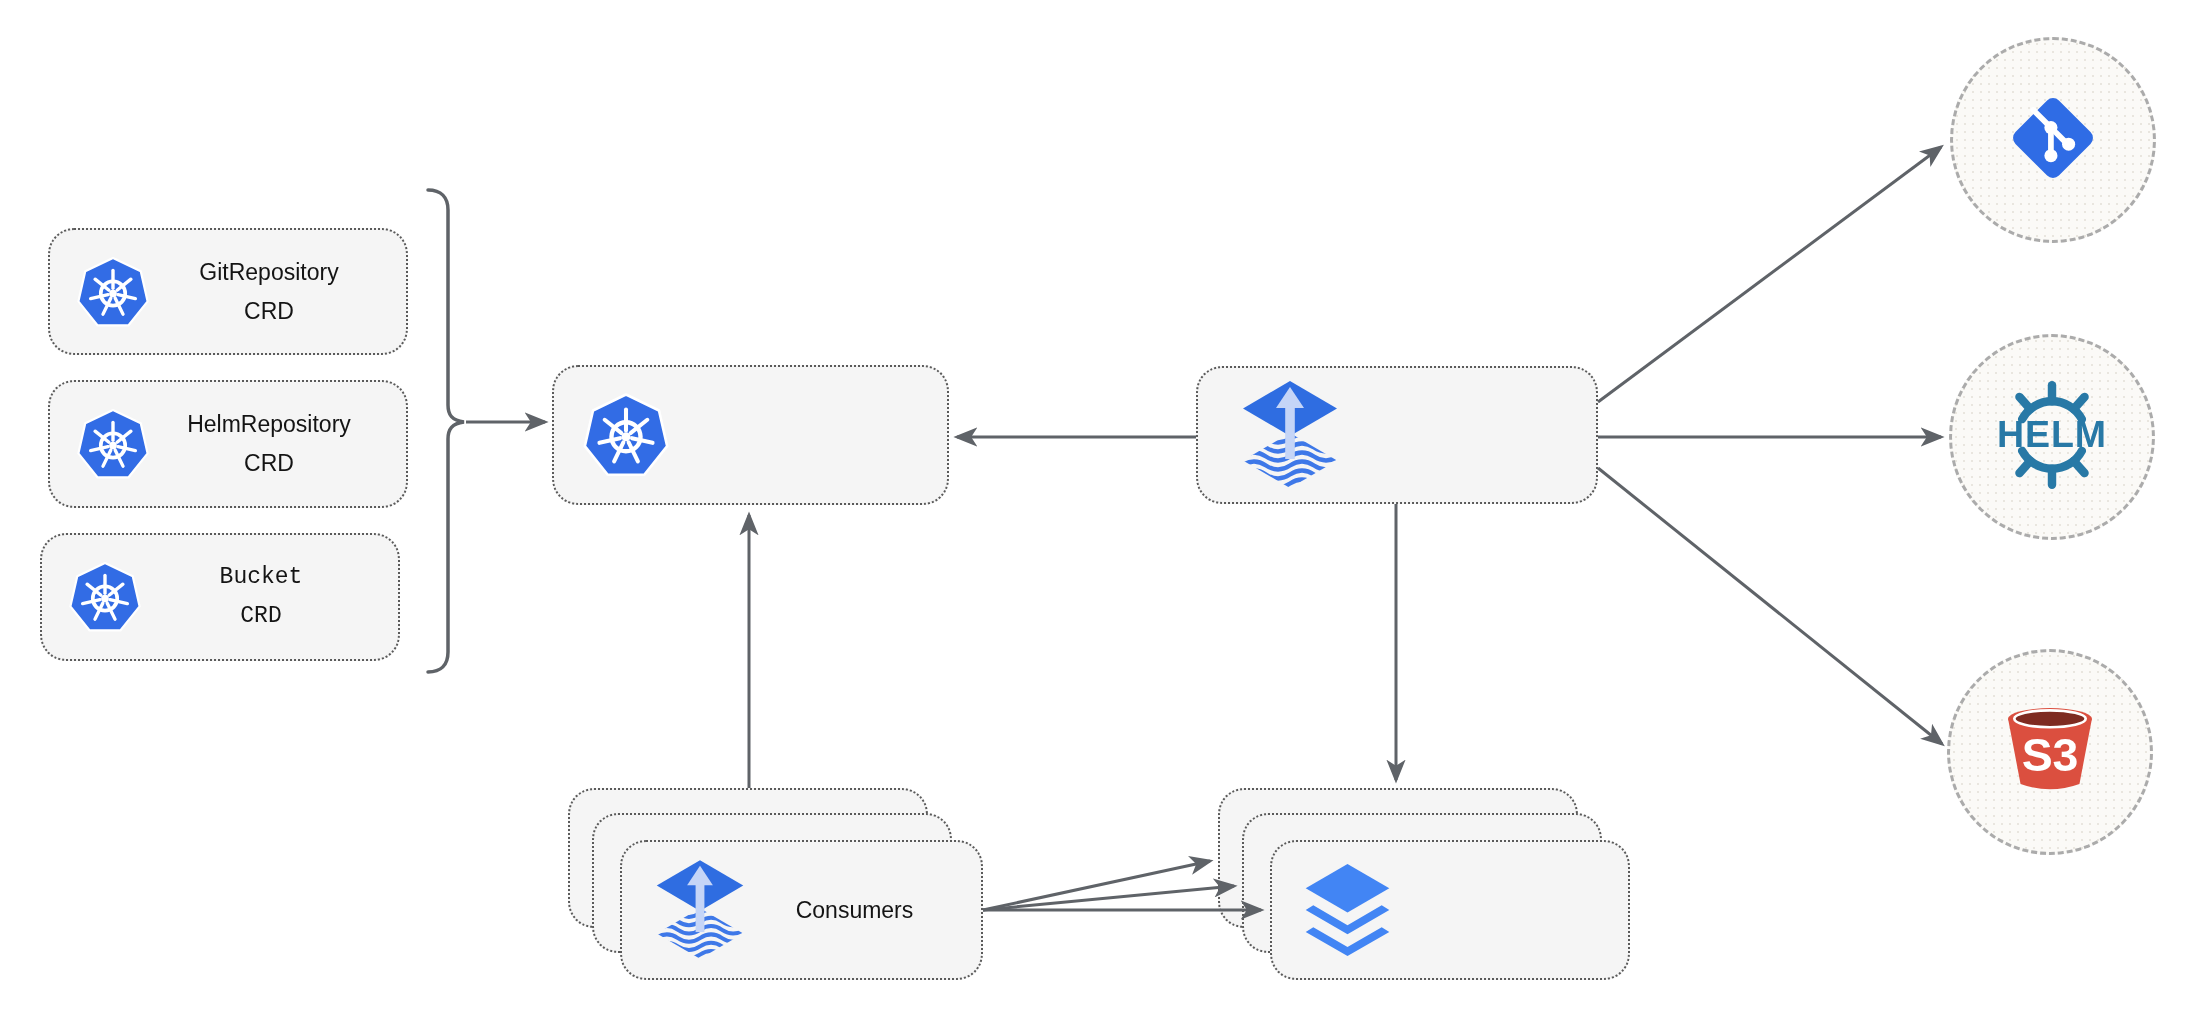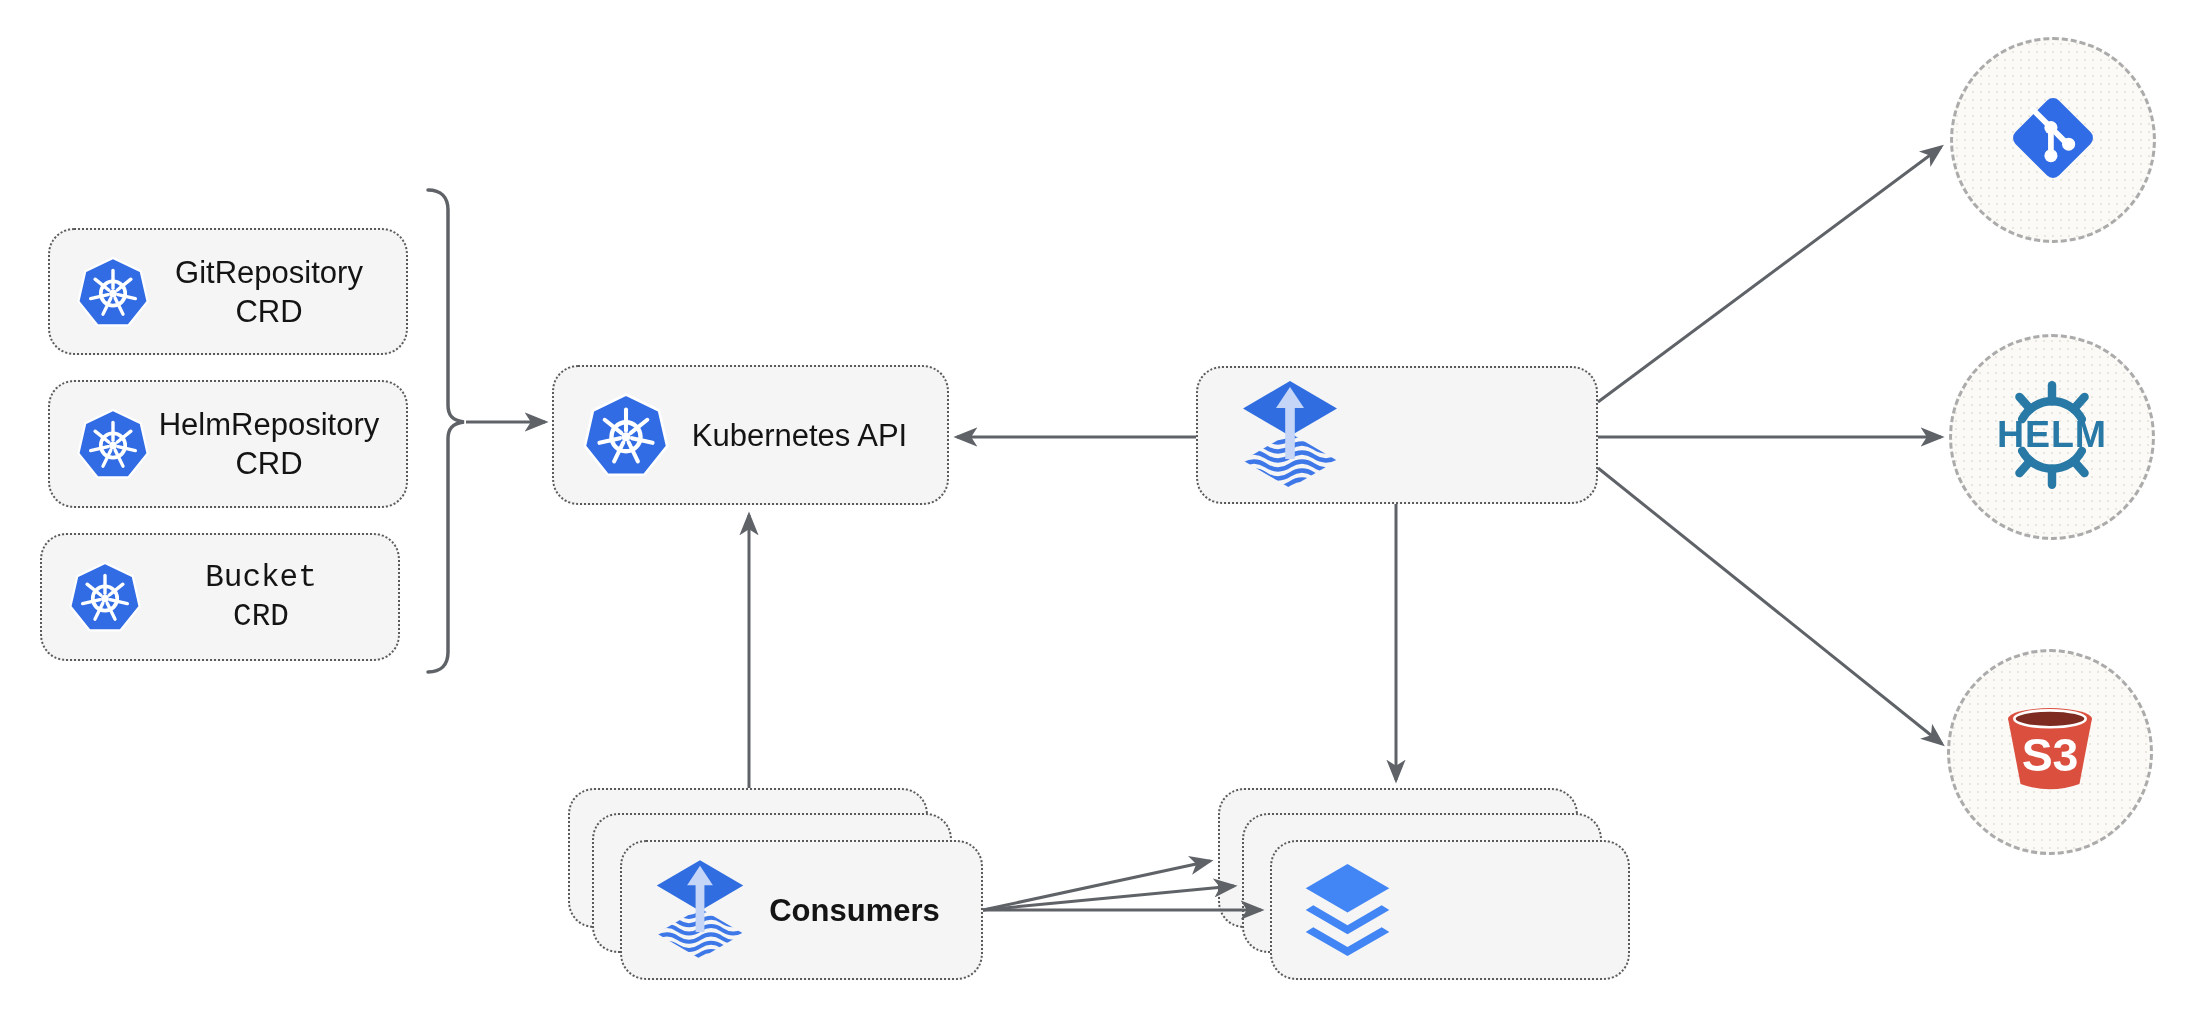--- a/index.html
+++ b/index.html
@@ -10,21 +10,21 @@
   .node{
     position:absolute;box-sizing:border-box;
     background:#f5f5f5;border:2px dotted #5a5a5a;border-radius:26px;
     display:flex;align-items:center;
   }
   .stack-layer{
     position:absolute;box-sizing:border-box;
     background:#f5f5f5;border:2px dotted #5a5a5a;border-radius:26px;
   }
   .node-label{
-    flex:1;text-align:center;font-size:31px;line-height:39px;color:#141414;
+    flex:1;text-align:center;font-size:23px;line-height:39px;color:#141414;
     padding-right:18px;
   }
   .icon-box{flex:0 0 auto;display:flex;align-items:center;justify-content:center;}
   .source-circle{
     position:absolute;box-sizing:border-box;width:206px;height:206px;
     border-radius:50%;border:3px dashed #ababab;
     background-color:#fbfaf7;
     background-image:radial-gradient(#e9e6df 1.3px, transparent 1.4px);
     background-size:8px 8px;
     display:flex;align-items:center;justify-content:center;
@@ -102,34 +102,33 @@
   </div>
   <div class="node-label"><span>Bucket</span><br><span>CRD</span></div>
 </div>
 
 <div class="node" style="left:552px;top:365px;width:397px;height:140px;">
   <div class="icon-box" style="width:88px;height:88px;margin-left:28px;">
     <svg width="88" height="88">
         <use href="#sym-k8s"></use>
       </svg>
   </div>
-  <div class="node-label">Kubernetes API</div>
 </div>
 
 <div class="node" style="left:1196px;top:366px;width:402px;height:138px;">
   <div class="icon-box" style="width:100px;height:108px;margin-left:42px;">
     <svg width="100" height="108">
         <use href="#sym-flux"></use>
       </svg>
   </div>
 </div>
 
 <div class="stack-layer" style="left:568px;top:788px;width:360px;height:140px;z-index:1;"></div>
 <div class="stack-layer" style="left:592px;top:813px;width:360px;height:140px;z-index:2;"></div>
-<div class="node" style="left:620px;top:840px;width:363px;height:140px;z-index:3;font-weight:bold;">
+<div class="node" style="left:620px;top:840px;width:363px;height:140px;z-index:3;">
   <div class="icon-box" style="width:92px;height:100px;margin-left:32px;">
     <svg width="92" height="100">
         <use href="#sym-flux"></use>
       </svg>
   </div>
   <div class="node-label">Consumers</div>
 </div>
 
 <div class="stack-layer" style="left:1218px;top:788px;width:360px;height:140px;z-index:1;"></div>
 <div class="stack-layer" style="left:1242px;top:813px;width:360px;height:140px;z-index:2;"></div>

